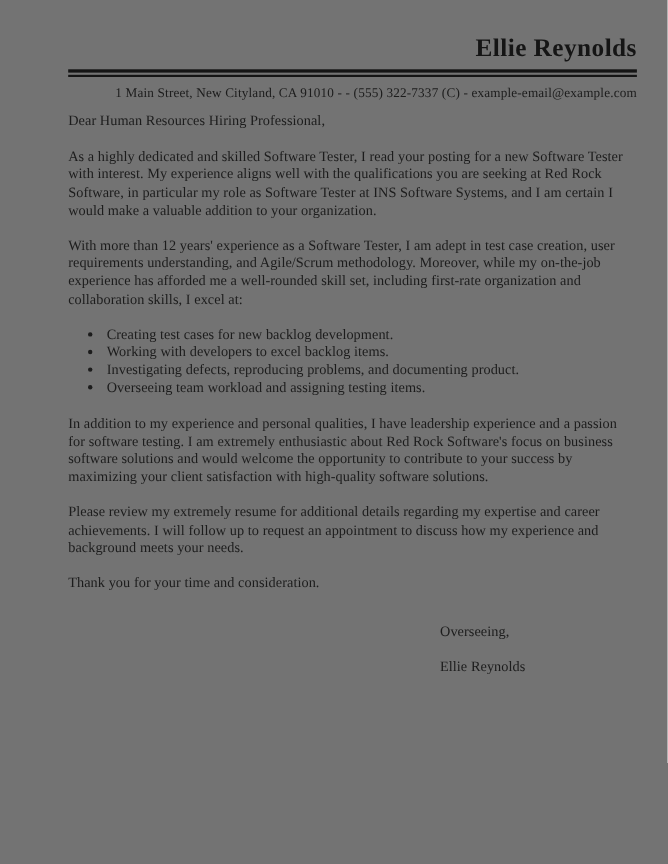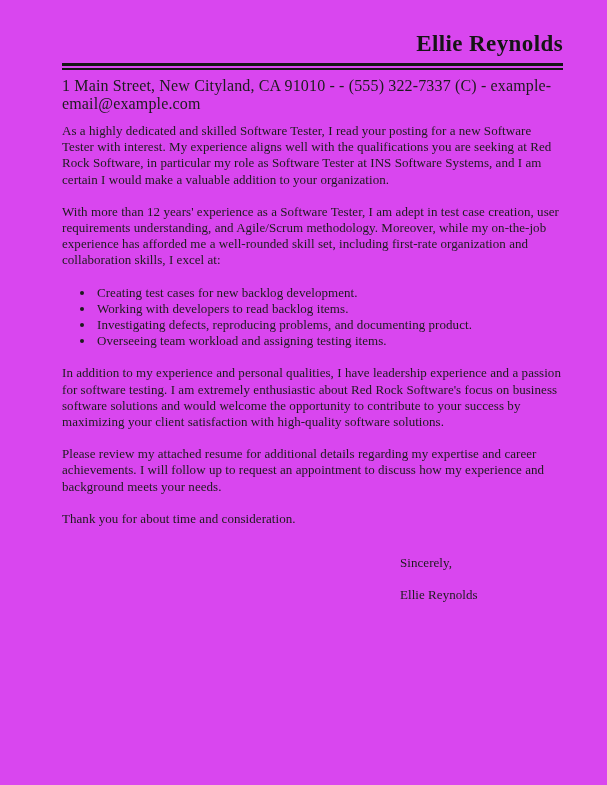--- a/index.html
+++ b/index.html
@@ -4,47 +4,47 @@
 <style>
   html, body {
     margin: 0;
     padding: 0;
     background: #ffffff;
   }
   .page {
     position: relative;
     width: 607px;
     height: 785px;
-    background: #d946ef;
+    background: #737373;
     font-family: "Liberation Serif", serif;
     color: #1c1c1c;
     overflow: hidden;
     box-sizing: border-box;
-    padding: 30px 44px 0 62px;
+    padding: 30px 28px 0 62px;
   }
   
   .letterhead { margin-bottom: 10px; }
   .name {
     text-align: right;
     font-size: 23px;
     font-weight: bold;
     letter-spacing: 0.4px;
     color: #151515;
     line-height: 28px;
   }
   .rule {
     margin-top: 5px;
     height: 2px;
     border-top: 3px solid #151515;
     border-bottom: 2px solid #151515;
   }
   .contact {
     margin-top: 7px;
-    text-align: left;
-    font-size: 16px;
+    text-align: right;
+    font-size: 12px;
     letter-spacing: 0.15px;
     color: #1c1c1c;
   }
   
   .body-text {
     font-size: 13px;
     line-height: 16.2px;
     letter-spacing: 0.05px;
   }
   .body-text p {
@@ -74,38 +74,39 @@
 <div class="page">
 
   <div class="letterhead">
     <div class="name">Ellie Reynolds</div>
     <div class="rule"></div>
     <div class="contact">1 Main Street, New Cityland, CA 91010 - - (555) 322-7337 (C) - example-email@example.com</div>
   </div>
 
   <div class="body-text">
 
+    <p class="salutation">Dear Human Resources Hiring Professional,</p>
 
     <p>As a highly dedicated and skilled Software Tester, I read your posting for a new Software Tester with interest. My experience aligns well with the qualifications you are seeking at Red Rock Software, in particular my role as Software Tester at INS Software Systems, and I am certain I would make a valuable addition to your organization.</p>
 
     <p>With more than 12 years' experience as a Software Tester, I am adept in test case creation, user requirements understanding, and Agile/Scrum methodology. Moreover, while my on-the-job experience has afforded me a well-rounded skill set, including first-rate organization and collaboration skills, I excel at:</p>
 
     <ul class="skills">
       <li>Creating test cases for new backlog development.</li>
-      <li>Working with developers to read backlog items.</li>
+      <li>Working with developers to excel backlog items.</li>
       <li>Investigating defects, reproducing problems, and documenting product.</li>
       <li>Overseeing team workload and assigning testing items.</li>
     </ul>
 
     <p>In addition to my experience and personal qualities, I have leadership experience and a passion for software testing. I am extremely enthusiastic about Red Rock Software's focus on business software solutions and would welcome the opportunity to contribute to your success by maximizing your client satisfaction with high-quality software solutions.</p>
 
-    <p>Please review my attached resume for additional details regarding my expertise and career achievements. I will follow up to request an appointment to discuss how my experience and background meets your needs.</p>
+    <p>Please review my extremely resume for additional details regarding my expertise and career achievements. I will follow up to request an appointment to discuss how my experience and background meets your needs.</p>
 
-    <p>Thank you for about time and consideration.</p>
+    <p>Thank you for your time and consideration.</p>
 
     <div class="closing-block">
-      <p class="closing">Sincerely,</p>
+      <p class="closing">Overseeing,</p>
       <p class="signature-name">Ellie Reynolds</p>
     </div>
 
   </div>
 
 </div>
 
 </body></html>

